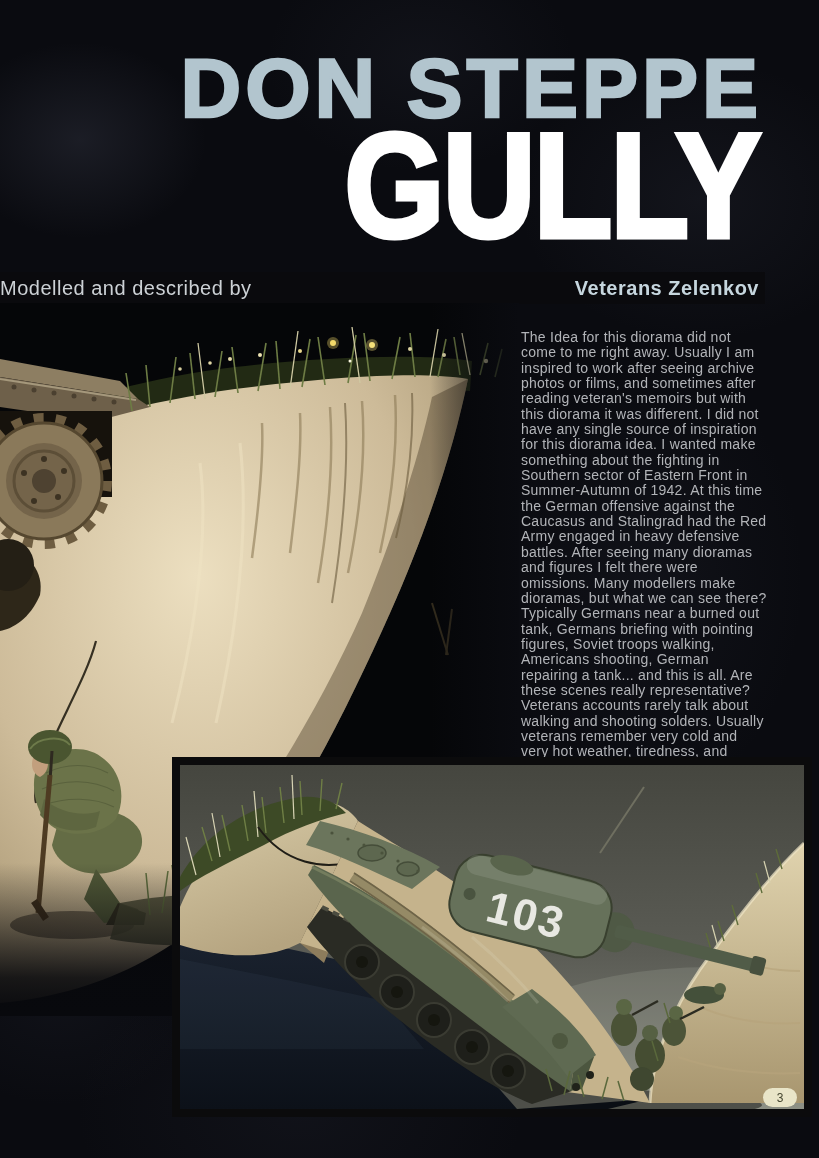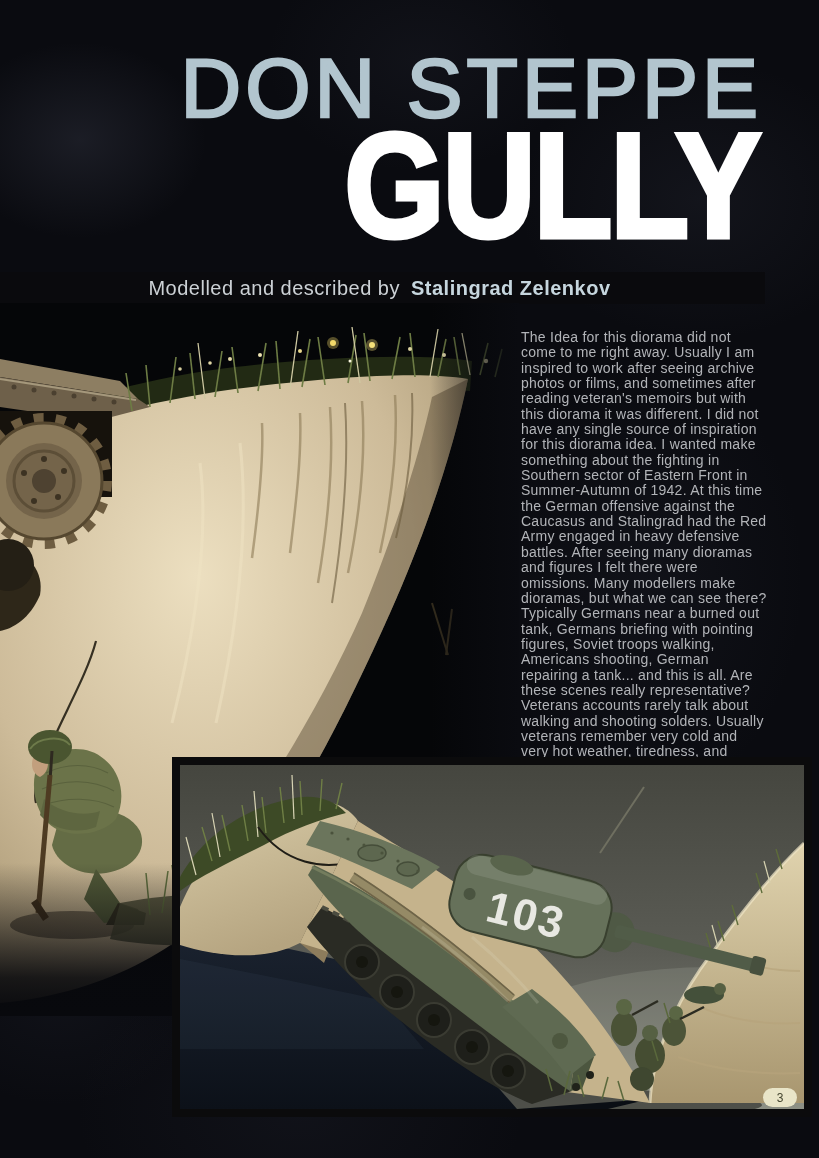--- a/index.html
+++ b/index.html
@@ -10,33 +10,33 @@
       radial-gradient(180px 140px at 80px 140px, rgba(96,100,122,.20), transparent 70%),
       radial-gradient(220px 160px at 420px 60px,  rgba(80,84,106,.10), transparent 70%),
       radial-gradient(260px 200px at 700px 200px, rgba(84,88,110,.12), transparent 70%),
       radial-gradient(220px 320px at 650px 580px, rgba(74,78,100,.10), transparent 70%),
       radial-gradient(320px 220px at 300px 1110px, rgba(64,68,90,.12), transparent 70%),
       radial-gradient(200px 150px at 60px 1000px, rgba(70,74,96,.10), transparent 70%),
       #0a0b10;
   }
   .title1 {
     position:absolute; top:46px; right:57px; margin:0;
-    font-size:84px; line-height:1; font-weight:400; letter-spacing:4px;
+    font-size:84px; line-height:1; font-weight:700; letter-spacing:4px;
     color:#b2c5ce; -webkit-text-stroke:2.5px #b2c5ce; white-space:nowrap;
   }
   .title2 {
     position:absolute; top:116px; right:60px;
     font-size:146px; line-height:0.95; font-weight:800; letter-spacing:-2px;
     color:#ffffff; -webkit-text-stroke:5px #ffffff;
     transform:scale(.88,1.02); transform-origin:top right; white-space:nowrap;
   }
   .byline-bar {
     position:absolute; top:272px; left:0; width:765px; height:32px;
     background:#0a0a0d;
-    display:flex; align-items:center; justify-content:center;
+    display:flex; align-items:center; justify-content:space-between;
     padding-right:6px; box-sizing:border-box; column-gap:11px;
   }
   .byline-prefix { color:#ccd1d5; font-size:20px; font-weight:400; letter-spacing:.5px; }
   .byline-author { color:#c6d6de; font-size:20px; font-weight:700; letter-spacing:.5px; }
   .photo-main { position:absolute; left:0; top:303px; width:519px; height:713px; margin:0; }
   .photo-main svg { display:block; }
   .body-text {
     position:absolute; left:521px; top:330px; width:246px;
     color:#b2b4b8; font-size:14px; line-height:15.35px; letter-spacing:.25px;
     text-align:left;
@@ -53,21 +53,21 @@
 </head>
 <body>
 
 <div class="page">
 
   <h1 class="title1">DON STEPPE</h1>
   <div class="title2">GULLY</div>
 
   <div class="byline-bar">
     <span class="byline-prefix">Modelled and described by</span>
-    <span class="byline-author">Stalingrad Zelenkov</span>
+    <span class="byline-author">Veterans Zelenkov</span>
   </div>
 
   <figure class="photo-main" role="img" aria-label="Night scene of the Don steppe gully diorama: a tank track and drive sprocket overhang the grass-topped edge of an eroded sandy gully wall while a Soviet soldier crouches with his rifle at its base.">
     <svg width="519" height="713" viewBox="0 0 519 713">
       <defs>
         <radialGradient id="sandLight" cx="0.42" cy="0.32" r="0.85">
           <stop offset="0" stop-color="#ecdfc0"></stop>
           <stop offset="0.55" stop-color="#cdbb99"></stop>
           <stop offset="1" stop-color="#9c8a66"></stop>
         </radialGradient>

